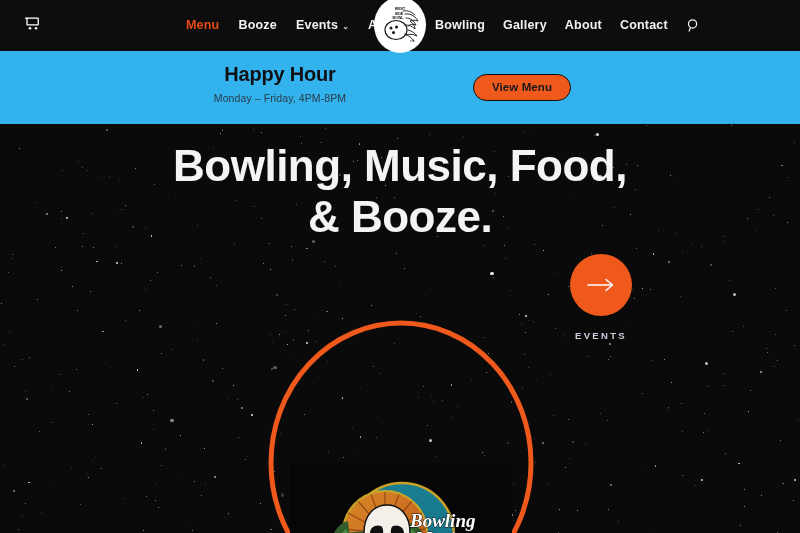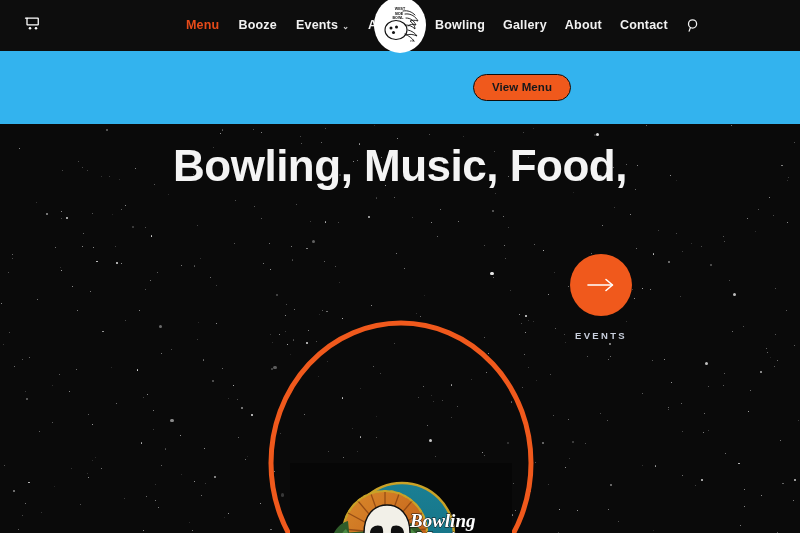--- a/index.html
+++ b/index.html
@@ -199,20 +199,22 @@
       </div>
       <svg class="search-icon" viewBox="0 0 24 24" fill="none" stroke="#f2f2f2" stroke-width="2" stroke-linecap="round">
         <circle cx="10.5" cy="9.5" r="6.5"></circle>
         <path d="M7 15.5 L5 21"></path>
       </svg>
     </div>
   </div>
 
   <div class="happy-bar">
     <div class="hh-text">
+      <div class="hh-title">Happy Hour</div>
+      <div class="hh-sub">Monday – Friday, 4PM-8PM</div>
     </div>
   </div>
   <div class="hh-btn">View Menu</div>
 
   <div class="hero">
 
     <div class="stars" id="stars">
         <div class="star" style="width: 0.9px; height: 0.9px; left: 724.4px; top: 248.9px; opacity: 0.56;"></div>
         <div class="star" style="width: 0.9px; height: 0.9px; left: 338.4px; top: 98.4px; opacity: 0.44;"></div>
         <div class="star" style="width: 0.9px; height: 0.9px; left: 153.8px; top: 59.6px; opacity: 0.52;"></div>
@@ -640,20 +642,21 @@
         <div class="star" style="width: 0.9px; height: 0.9px; left: 125.3px; top: 81.3px; opacity: 0.84;"></div>
         <div class="star" style="width: 0.9px; height: 0.9px; left: 388.3px; top: 36.5px; opacity: 0.72;"></div>
         <div class="star" style="width: 2px; height: 2px; left: 66.3px; top: 93px; opacity: 0.82;"></div>
         <div class="star" style="width: 0.9px; height: 0.9px; left: 115.5px; top: 279.2px; opacity: 0.65;"></div>
         <div class="star" style="width: 0.9px; height: 0.9px; left: 180.6px; top: 349.8px; opacity: 0.24;"></div>
         <div class="star" style="width: 0.9px; height: 0.9px; left: 135.4px; top: 44px; opacity: 0.78;"></div>
       </div>
 
     <div class="hero-title">
       <span class="l1">Bowling, Music, Food,</span>
+      <span class="l2">&amp; Booze.</span>
     </div>
 
 
     <div class="events-cta">
       <div class="events-circle">
         <svg width="30" height="16" viewBox="0 0 30 16" fill="none" stroke="#ffffff" stroke-width="1.6" stroke-linecap="round" stroke-linejoin="round">
           <path d="M2 8 H26"></path>
           <path d="M20 2.5 L26.5 8 L20 13.5"></path>
         </svg>
       </div>

